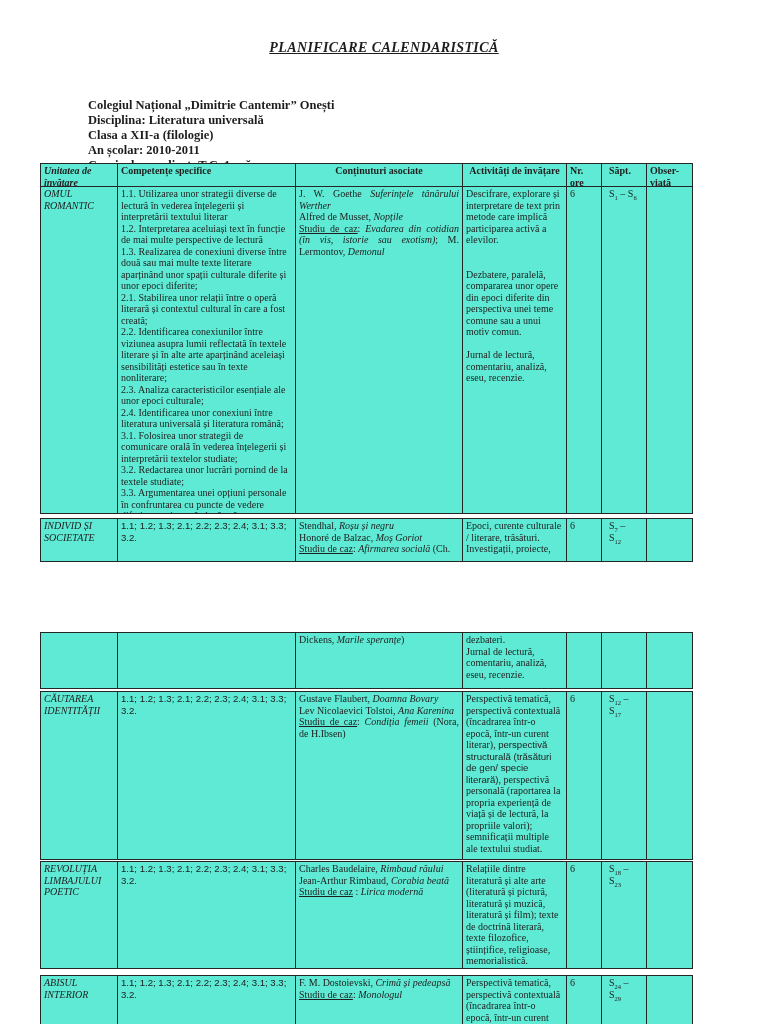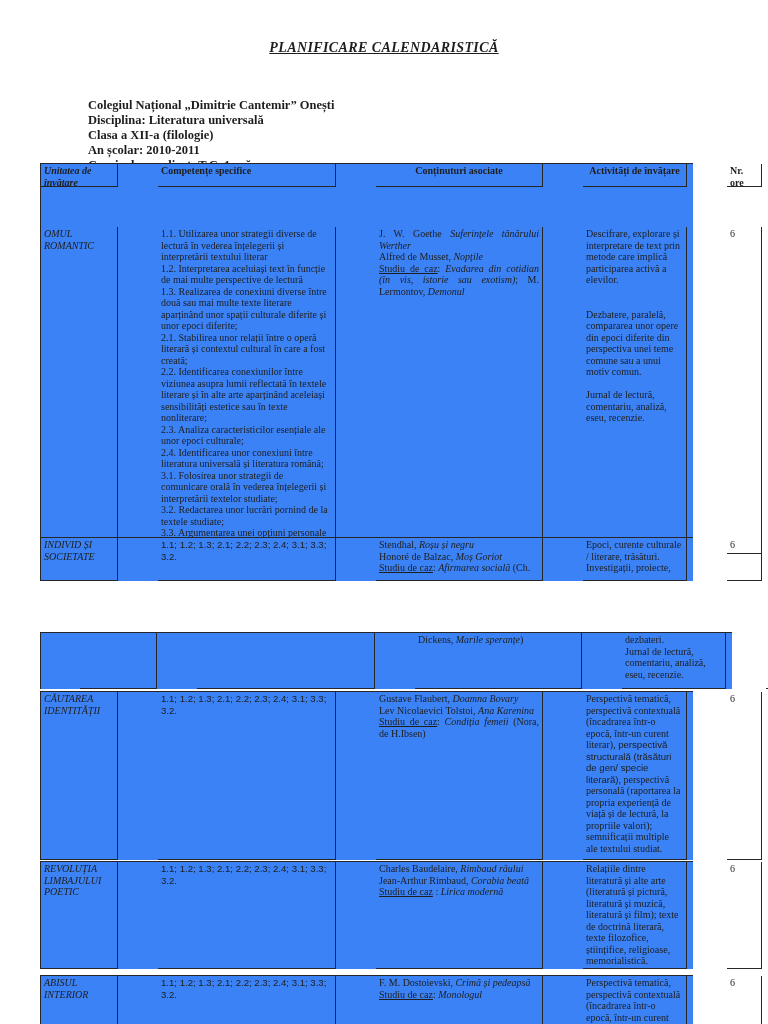--- a/index.html
+++ b/index.html
@@ -15,26 +15,25 @@
   .title span{text-decoration:underline;}
   #doc-info{
     position:absolute;left:88px;top:70px;
     font-size:12.5px;line-height:15px;font-weight:bold;margin-top:28px;
   }
   .tblock{
     position:absolute;left:40px;width:652px;
     display:grid;
     grid-template-columns:77px 178px 167px 104px 35px 45px 46px;
     border-left:1.4px solid #262626;border-top:1.4px solid #262626;
-    background:#3b82f6;
-    gap:40px;
+    background:#5eead4;
   }
   #b1{top:163px;grid-template-rows:23px 327px;}
-  #b2{top:537px;grid-template-rows:43px;}
-  #b3{top:632px;grid-template-rows:56px;padding-left:39px;}
+  #b2{top:518px;grid-template-rows:43px;}
+  #b3{top:632px;grid-template-rows:56px;}
   #b4{top:691px;grid-template-rows:168px;}
   #b5{top:861px;grid-template-rows:107px;}
   #b6{top:975px;grid-template-rows:120px;}
   .cell{
     border-right:1.4px solid #262626;border-bottom:1.4px solid #262626;
     padding:1px 3px 2px 3px;font-size:10px;line-height:11.5px;
     overflow:hidden;
   }
   .cell.head{font-weight:bold;}
   .cell.head.c-cont,.cell.head.c-act{text-align:center;}

